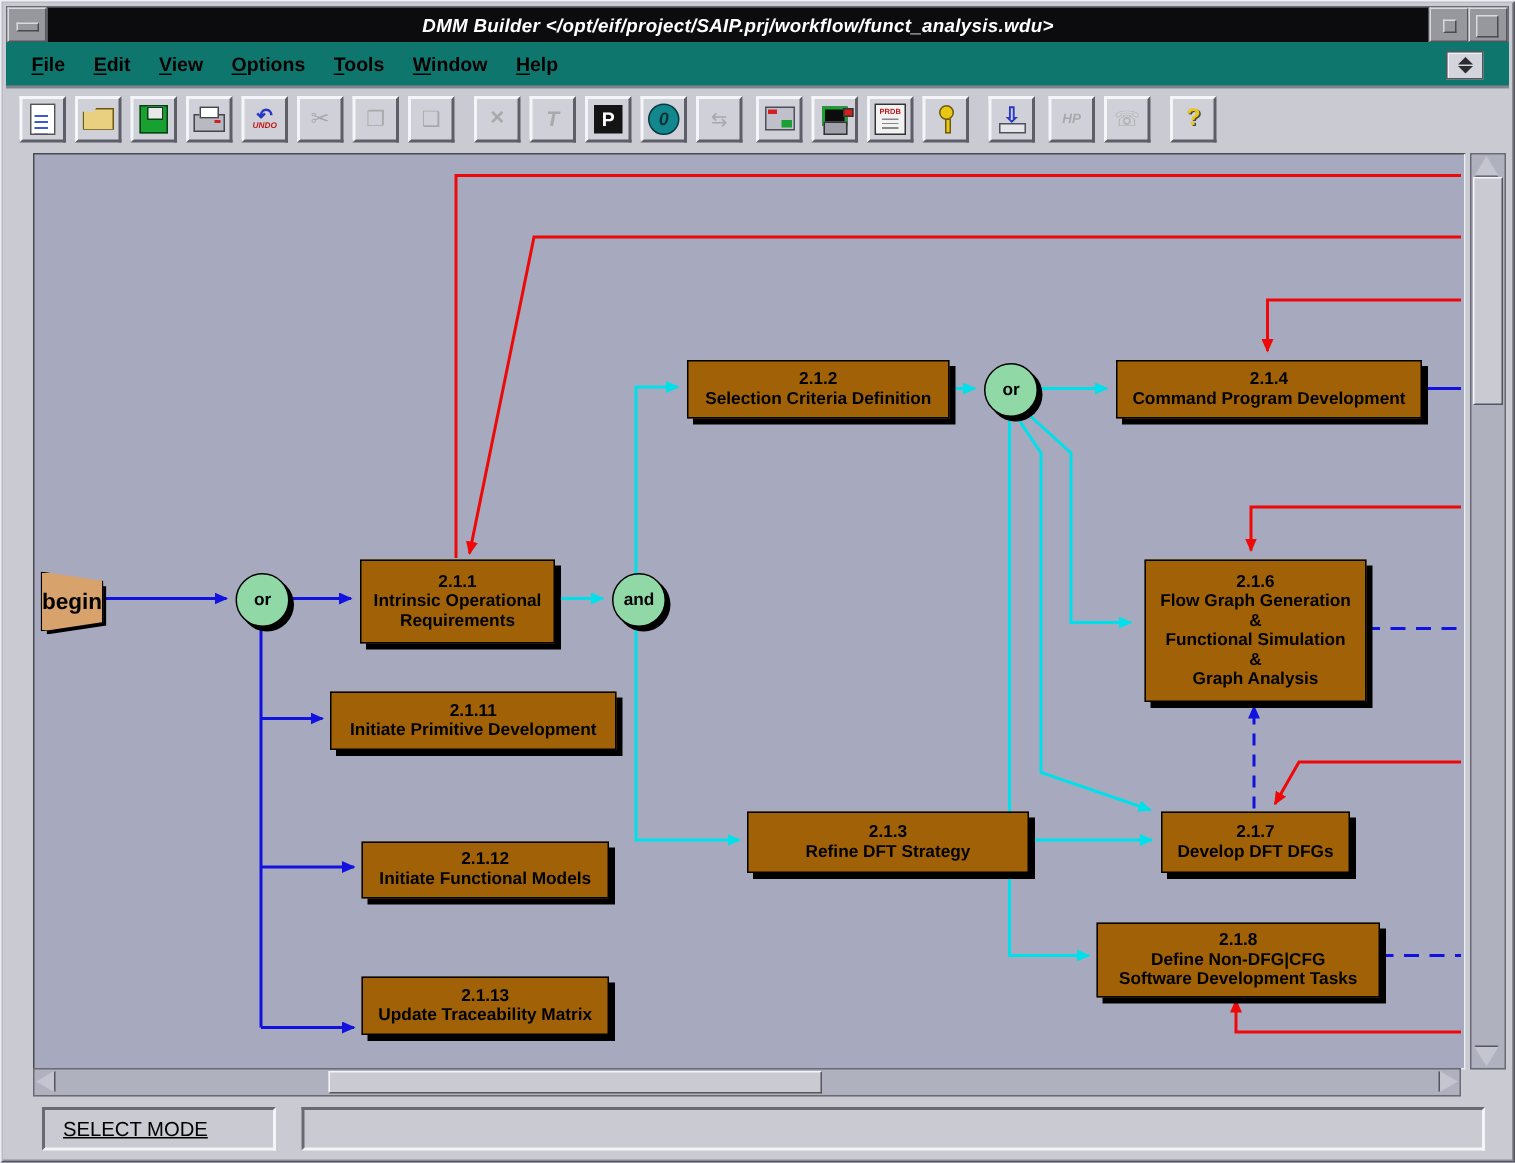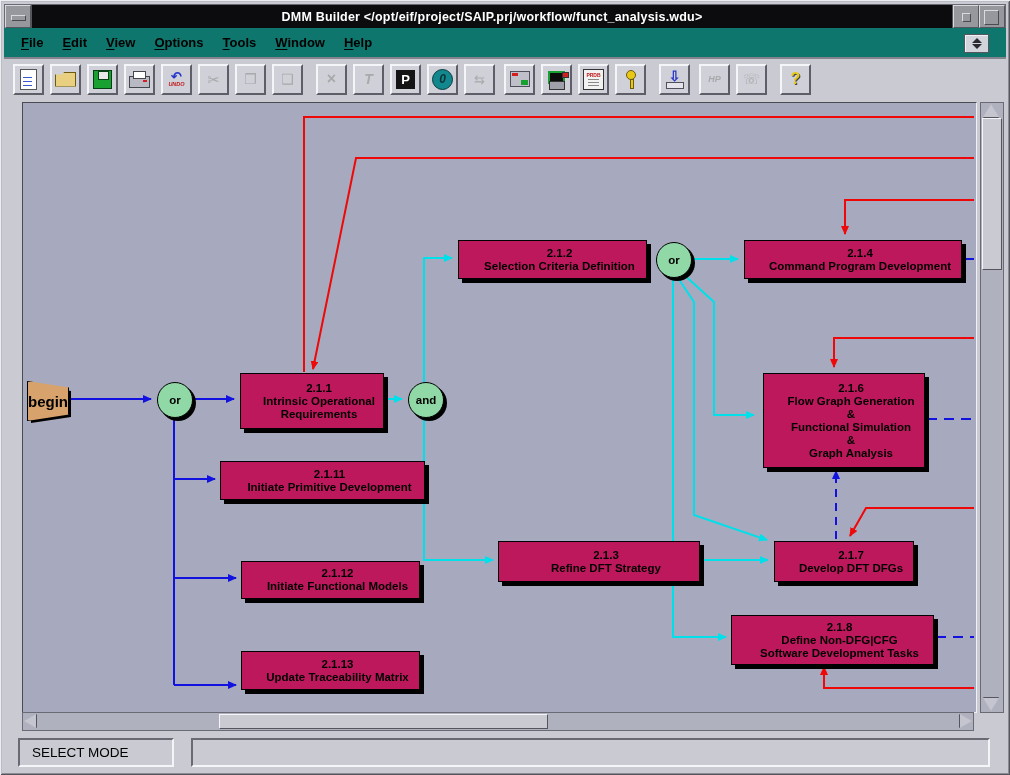--- a/index.html
+++ b/index.html
@@ -14,21 +14,21 @@
   .tb-btn{width:24px;height:21px;background:#97989e;border-top:1px solid #d9dade;border-left:1px solid #d9dade;
           border-right:1px solid #55555e;border-bottom:1px solid #55555e;position:relative;flex:0 0 auto;}
   .tb-btn .bar{position:absolute;left:5px;top:9px;width:13px;height:4px;background:#97989e;
                border-top:1px solid #d9dade;border-left:1px solid #d9dade;border-right:1px solid #4a4a52;border-bottom:1px solid #4a4a52;}
   .tb-btn .dot{position:absolute;left:8px;top:7px;width:7px;height:7px;background:#97989e;
                border-top:1px solid #d9dade;border-left:1px solid #d9dade;border-right:1px solid #4a4a52;border-bottom:1px solid #4a4a52;}
   .tb-btn .box{position:absolute;left:4px;top:4px;width:13px;height:13px;background:#97989e;
                border-top:1px solid #d9dade;border-left:1px solid #d9dade;border-right:1px solid #4a4a52;border-bottom:1px solid #4a4a52;}
   .title-strip{flex:1;background:#0c0c0e;color:#ffffff;font-size:12.5px;font-weight:bold;
                display:flex;align-items:center;justify-content:center;letter-spacing:.2px;
-               border-left:1px solid #55555e;border-right:1px solid #55555e;white-space:nowrap;overflow:hidden;}
+               border-left:1px solid #55555e;border-right:1px solid #55555e;white-space:nowrap;overflow:hidden;font-style:italic;}
   
   .menubar{position:absolute;left:4px;top:28px;right:4px;height:29px;background:#0f766e;
            display:flex;align-items:center;gap:19px;padding-left:17px;
            border-bottom:2px solid #83848e;}
   .menu-item{font-size:13px;font-weight:bold;color:#000;cursor:default;white-space:nowrap;}
   .u{text-decoration:underline;text-underline-offset:2px;}
   .sash{position:absolute;right:17px;top:6px;width:23px;height:17px;background:#d4d5dc;
         border:1px solid #55555e;box-shadow:inset 1px 1px 0 #f0f1f4;display:flex;flex-direction:column;
         align-items:center;justify-content:center;gap:1px;}
   .sash .tri-up{width:0;height:0;border-left:5px solid transparent;border-right:5px solid transparent;border-bottom:5px solid #2a2a30;}
@@ -77,23 +77,23 @@
   .ic-import::before{content:"\21E9";color:#2637c8;font-size:14px;line-height:12px;font-weight:bold;}
   .ic-import::after{content:"";width:16px;height:5px;background:#e4e4ea;border:1px solid #50505a;}
   .g-hp{font-size:9px;font-weight:bold;color:#9b9ca6;font-style:italic;}
   .g-phone{font-size:14px;color:#9b9ca6;}
   .g-help{font-size:16px;font-weight:bold;color:#e8c814;text-shadow:1px 1px 0 #44444c;}
   
   .workarea{position:absolute;left:20px;top:100px;width:983px;height:632px;background:#c9cad2;}
   .canvas{position:absolute;left:2px;top:2px;width:953px;height:609px;background:#a7aabe;overflow:hidden;
           border-top:1px solid #4a4a52;border-left:1px solid #4a4a52;border-bottom:1px solid #eef0f4;border-right:1px solid #eef0f4;}
   .edges{position:absolute;left:0;top:0;}
-  .node{position:absolute;background:#be185d;border:1px solid #000;box-shadow:4px 4px 0 #000;
+  .node{position:absolute;background:#a16207;border:1px solid #000;box-shadow:4px 4px 0 #000;
         display:flex;flex-direction:column;align-items:center;justify-content:center;
-        font-weight:bold;font-size:11.5px;line-height:13px;color:#000;text-align:center;z-index:2;padding-left:14px;}
+        font-weight:bold;font-size:11.5px;line-height:13px;color:#000;text-align:center;z-index:2;}
   .node .nid{display:block;}
   .node .ntitle{display:block;white-space:pre-line;}
   .junction{position:absolute;width:34px;height:34px;border-radius:50%;background:#90d8a6;border:1px solid #000;
             box-shadow:3px 3px 0 #000;display:flex;align-items:center;justify-content:center;
             font-weight:bold;font-size:11.5px;color:#000;z-index:2;}
   .begin-shadow{position:absolute;left:8px;top:282px;width:40px;height:38px;background:#000;
                 clip-path:polygon(0 0,100% 16%,100% 84%,0 100%);z-index:1;}
   .begin{position:absolute;left:4px;top:278px;width:40px;height:38px;background:#d7a26b;
          clip-path:polygon(0 0,100% 16%,100% 84%,0 100%);display:flex;align-items:center;justify-content:center;
          font-weight:bold;font-size:15px;color:#000;z-index:2;border:1px solid #000;}
@@ -103,21 +103,21 @@
   .vsb .arr-up{position:absolute;left:2px;top:1px;width:0;height:0;border-left:8px solid transparent;border-right:8px solid transparent;border-bottom:13px solid #c4c5cf;filter:drop-shadow(0 1px 0 #55555e);}
   .vsb .arr-dn{position:absolute;left:2px;bottom:1px;width:0;height:0;border-left:8px solid transparent;border-right:8px solid transparent;border-top:13px solid #c4c5cf;filter:drop-shadow(0 -1px 0 #55555e);}
   .vsb .thumb{position:absolute;left:1px;top:15px;width:18px;height:150px;background:#c9cad2;
               border-top:1px solid #f4f5f8;border-left:1px solid #f4f5f8;border-right:1px solid #55555e;border-bottom:1px solid #55555e;}
   .hsb{position:absolute;left:2px;top:612px;width:950px;height:17px;background:#b0b1bf;border:1px solid #6a6a74;}
   .hsb .arr-l{position:absolute;left:1px;top:1px;width:0;height:0;border-top:7px solid transparent;border-bottom:7px solid transparent;border-right:12px solid #c4c5cf;filter:drop-shadow(1px 0 0 #55555e);}
   .hsb .arr-r{position:absolute;right:1px;top:1px;width:0;height:0;border-top:7px solid transparent;border-bottom:7px solid transparent;border-left:12px solid #c4c5cf;filter:drop-shadow(-1px 0 0 #55555e);}
   .hsb .thumb{position:absolute;left:196px;top:1px;width:327px;height:13px;background:#c9cad2;
               border-top:1px solid #f4f5f8;border-left:1px solid #f4f5f8;border-right:1px solid #55555e;border-bottom:1px solid #55555e;}
   
-  .statusbar{position:absolute;left:2px;top:736px;right:4px;height:33px;background:#c9cad2;display:flex;gap:17px;padding:2px 16px 2px 16px;box-sizing:border-box;}
+  .statusbar{position:absolute;left:12px;top:736px;right:4px;height:33px;background:#c9cad2;display:flex;gap:17px;padding:2px 16px 2px 16px;box-sizing:border-box;text-decoration:underline;}
   .status-box{border-top:2px solid #6a6a74;border-left:2px solid #6a6a74;border-bottom:2px solid #f4f5f8;border-right:2px solid #f4f5f8;
               background:#c9cad2;display:flex;align-items:center;font-size:13.5px;color:#000;}
   .mode-box{width:140px;padding-left:12px;flex:0 0 auto;}
   .fill-box{flex:1;}
 </style>
 </head>
 <body>
 
 <div class="frame">
 

